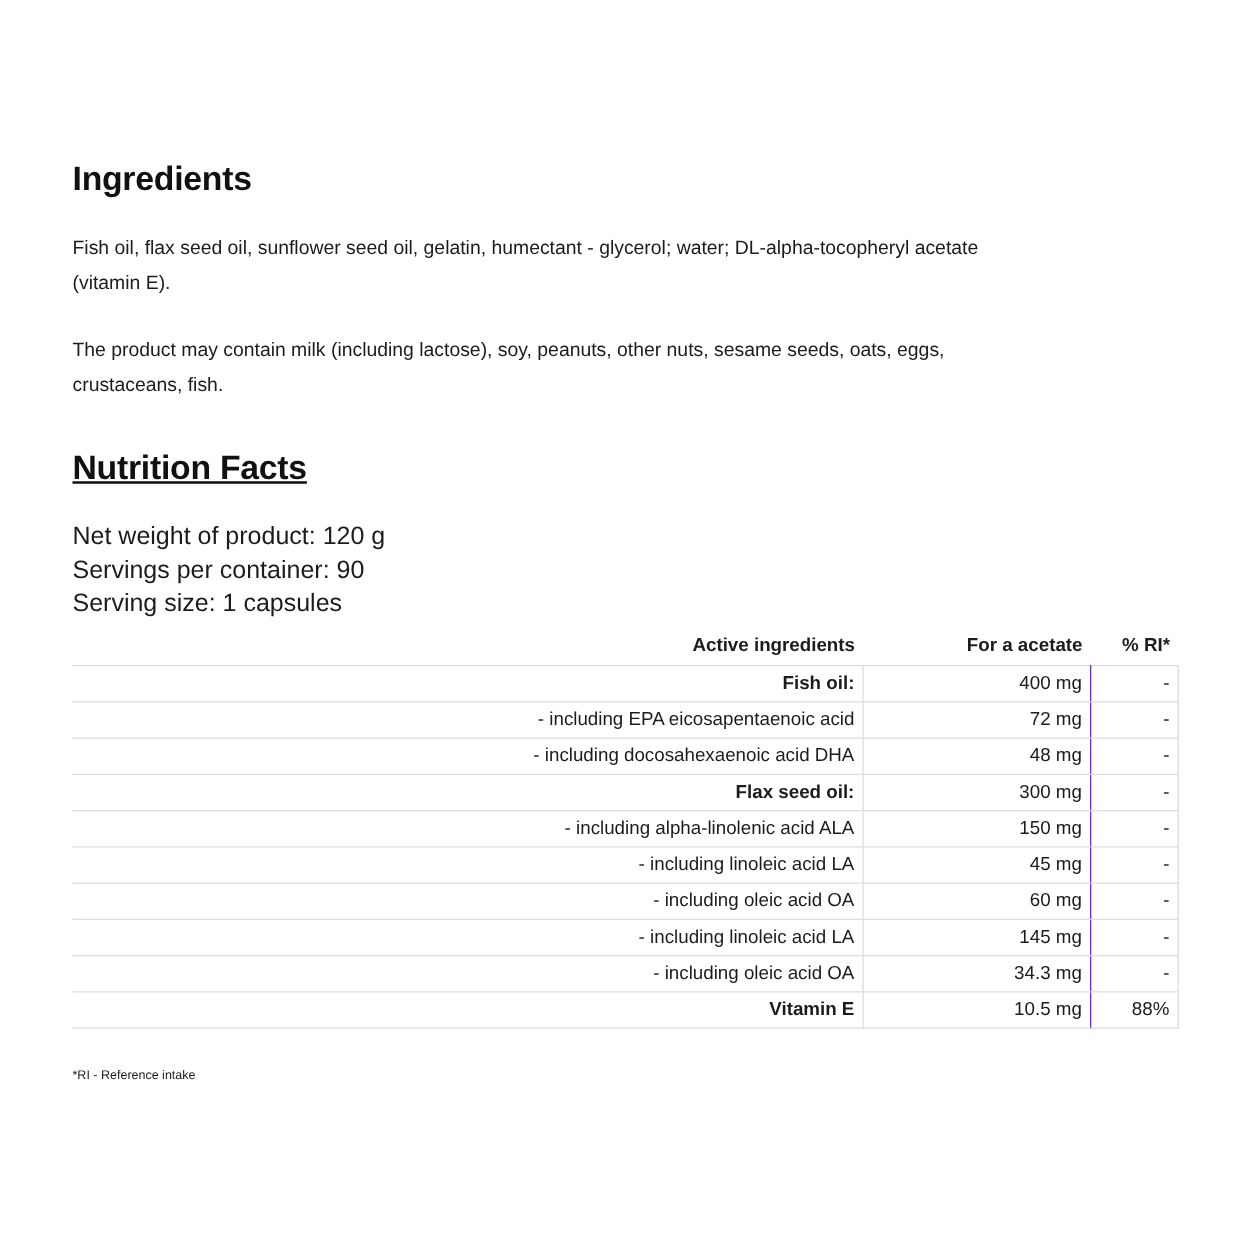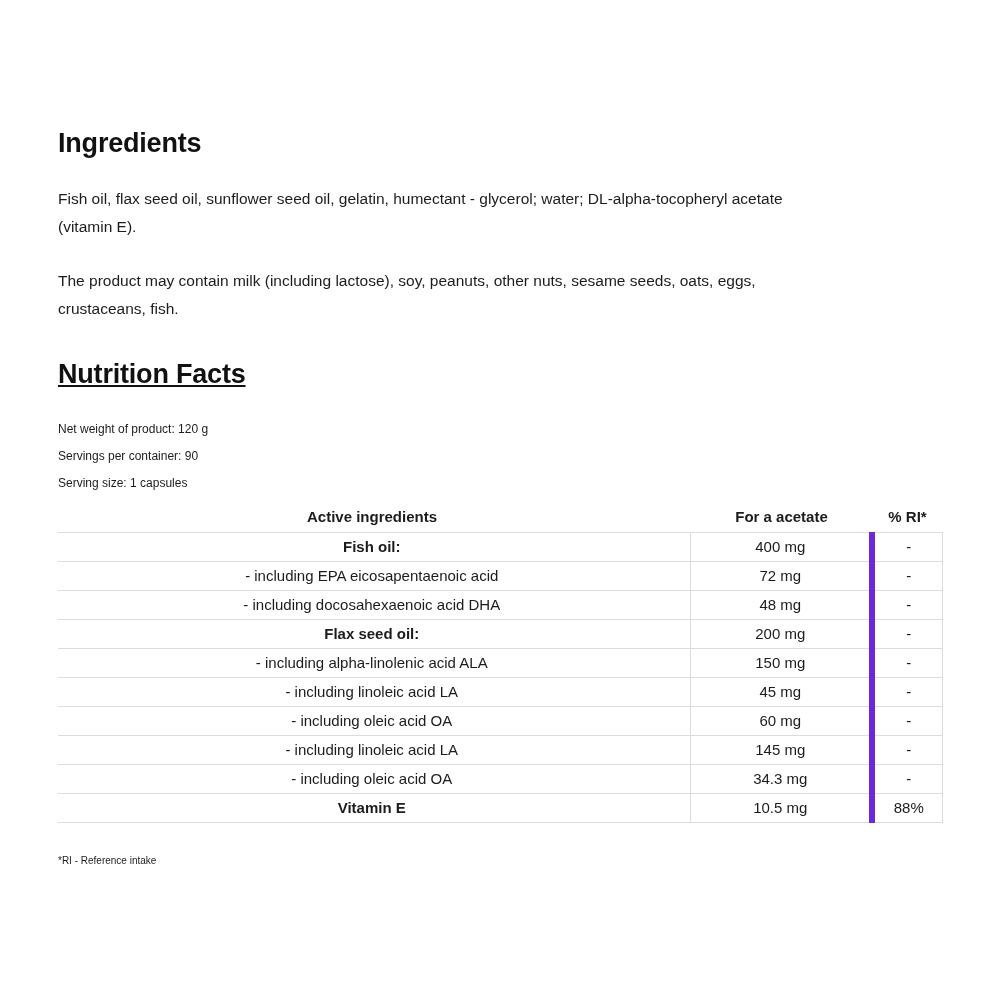--- a/index.html
+++ b/index.html
@@ -37,55 +37,55 @@
     font-size: 15.5px;
     line-height: 28px;
     margin: 0 0 26px 0;
     color: #1c1c1c;
     max-width: 886px;
   }
   p.body-text b {
     font-weight: normal;
   }
   .meta-line {
-    font-size: 12px;
+    font-size: 20px;
     line-height: 27px;
     color: #1c1c1c;
   }
   table.nutrition-table {
     border-collapse: collapse;
     width: 884px;
     margin-top: 6px;
     table-layout: fixed;
   }
   table.nutrition-table th,
   table.nutrition-table td {
     font-size: 15px;
-    text-align: center;
+    text-align: right;
     padding: 5px 6px 6px 2px;
     vertical-align: top;
     color: #1c1c1c;
     font-weight: normal;
   }
   table.nutrition-table thead th {
     font-weight: bold;
     border: none;
     padding-bottom: 7px;
   }
   table.nutrition-table tbody td {
     border-top: 1px solid #dcdcdc;
     border-bottom: 1px solid #dcdcdc;
   }
   table.nutrition-table tbody td.c-name {
     border-left: none;
     border-right: 1px solid #dcdcdc;
     padding-left: 2px;
   }
   table.nutrition-table tbody td.c-portion {
-    border-right: 6px solid #6d28d9;
+    border-right: 1px solid #6d28d9;
     padding-left: 7px;
   }
   table.nutrition-table tbody td.c-ri {
     border-right: 1px solid #dcdcdc;
     padding-left: 7px;
   }
   table.nutrition-table thead th.h-portion { padding-left: 7px; }
   table.nutrition-table thead th.h-ri { padding-left: 7px; }
   .col-name { width: 632px; }
   .col-portion { width: 182px; }
@@ -139,21 +139,21 @@
           <td class="c-portion">72 mg</td>
           <td class="c-ri">-</td>
         </tr>
         <tr class="indent">
           <td class="c-name">- including docosahexaenoic acid DHA</td>
           <td class="c-portion">48 mg</td>
           <td class="c-ri">-</td>
         </tr>
         <tr class="row-bold">
           <td class="c-name">Flax seed oil:</td>
-          <td class="c-portion">200 mg</td>
+          <td class="c-portion">300 mg</td>
           <td class="c-ri">-</td>
         </tr>
         <tr class="indent">
           <td class="c-name">- including alpha-linolenic acid ALA</td>
           <td class="c-portion">150 mg</td>
           <td class="c-ri">-</td>
         </tr>
         <tr class="indent">
           <td class="c-name">- including linoleic acid LA</td>
           <td class="c-portion">45 mg</td>

